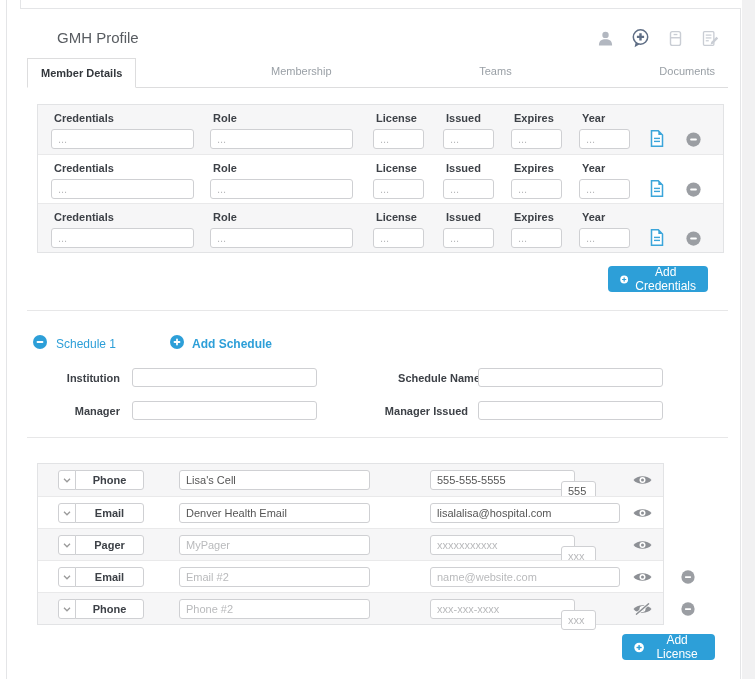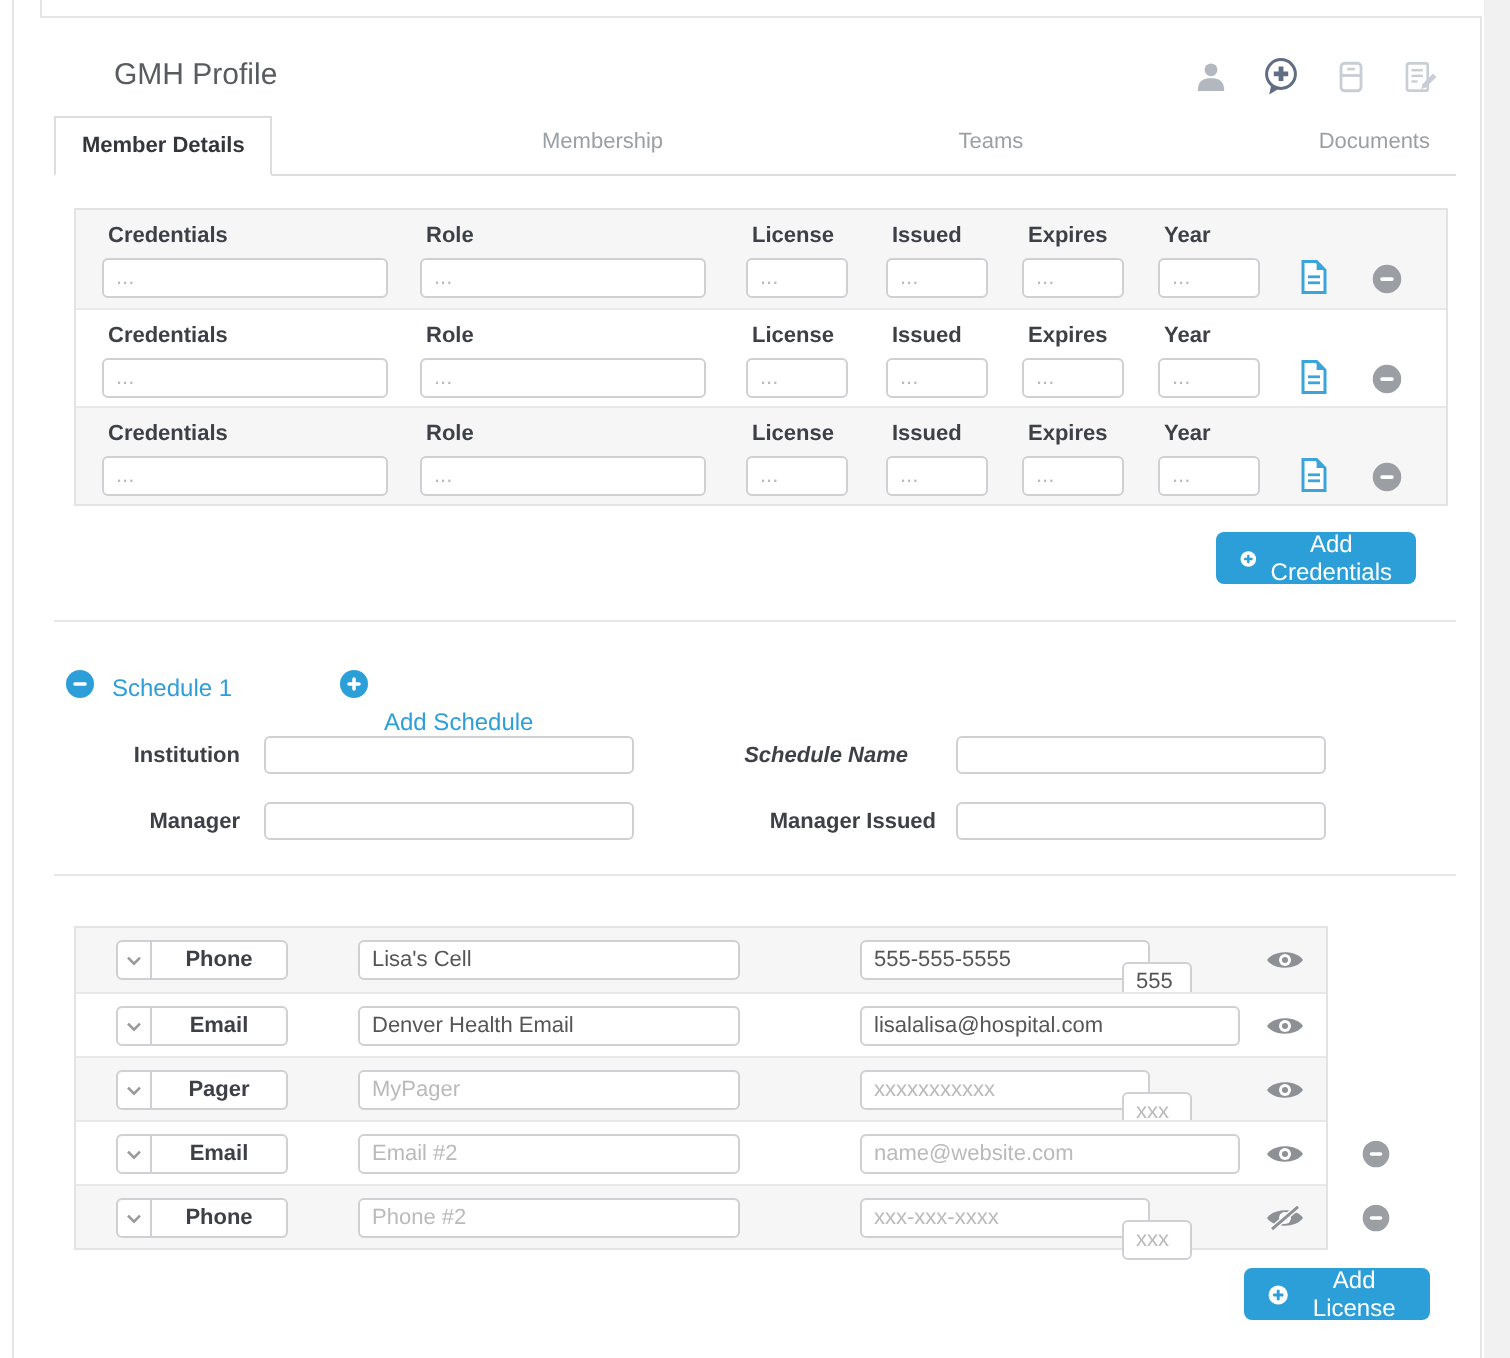--- a/index.html
+++ b/index.html
@@ -57,25 +57,25 @@
   .add-credentials { left:608px; top:266px; width:100px; justify-content:center; }
   .add-contact { left:622px; top:634px; width:93px; justify-content:center; }
 
   .divider { position:absolute; left:27px; width:701px; height:0; border-top:1px solid #e7e7e8; }
   .div-1 { top:310px; } .div-2 { top:437px; }
 
   
   .sched-minus { position:absolute; left:33px; top:335px; width:14px; height:14px; cursor:pointer; }
   .sched-title { position:absolute; left:56px; top:337px; font-size:12px; color:#2d9fd8; }
   .sched-plus { position:absolute; left:170px; top:335px; width:14px; height:14px; cursor:pointer; }
-  .sched-add { position:absolute; left:192px; top:354px; font-size:12px; color:#2d9fd8; cursor:pointer; }
+  .sched-add { position:absolute; left:192px; top:337px; font-size:12px; color:#2d9fd8; cursor:pointer;font-weight:bold; }
   .sf-label { position:absolute; text-align:right; }
   .sf-input { position:absolute; height:19px; width:185px; }
   .l-inst { left:27px; top:372px; width:93px; } .i-inst { left:132px; top:368px; }
-  .l-sname { left:336px; top:372px; width:118px;font-style:italic; } .i-sname { left:478px; top:368px; }
+  .l-sname { left:362px; top:372px; width:118px; } .i-sname { left:478px; top:368px; }
   .l-mgr { left:27px; top:405px; width:93px; } .i-mgr { left:132px; top:401px; }
   .l-mnum { left:350px; top:405px; width:118px; } .i-mnum { left:478px; top:401px; }
 
   
   .contact-box { position:absolute; left:37px; top:463px; width:627px; border:1px solid #e2e3e5; }
   .ct-row { position:relative; height:32px; background:#fff; }
   .ct-row.alt { background:#f6f6f7; }
   .ct-row + .ct-row { border-top:1px solid #e9e9ea; }
   .ct-row > * { position:absolute; }
   .type-chevron { left:20px; top:6px; width:18px; height:20px; background:#fff;

